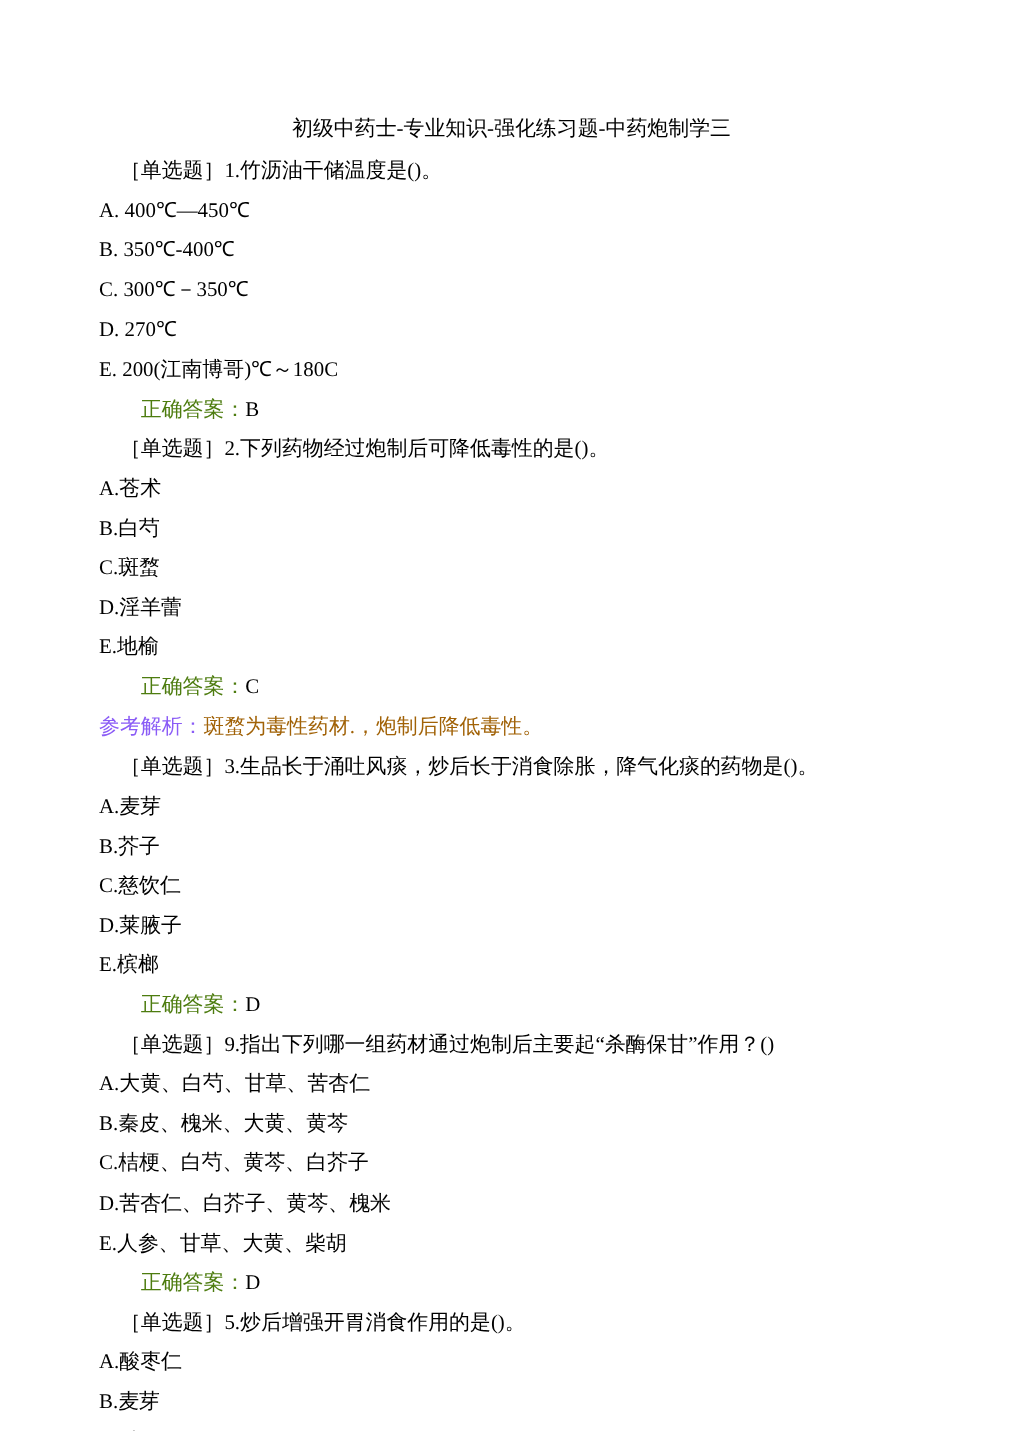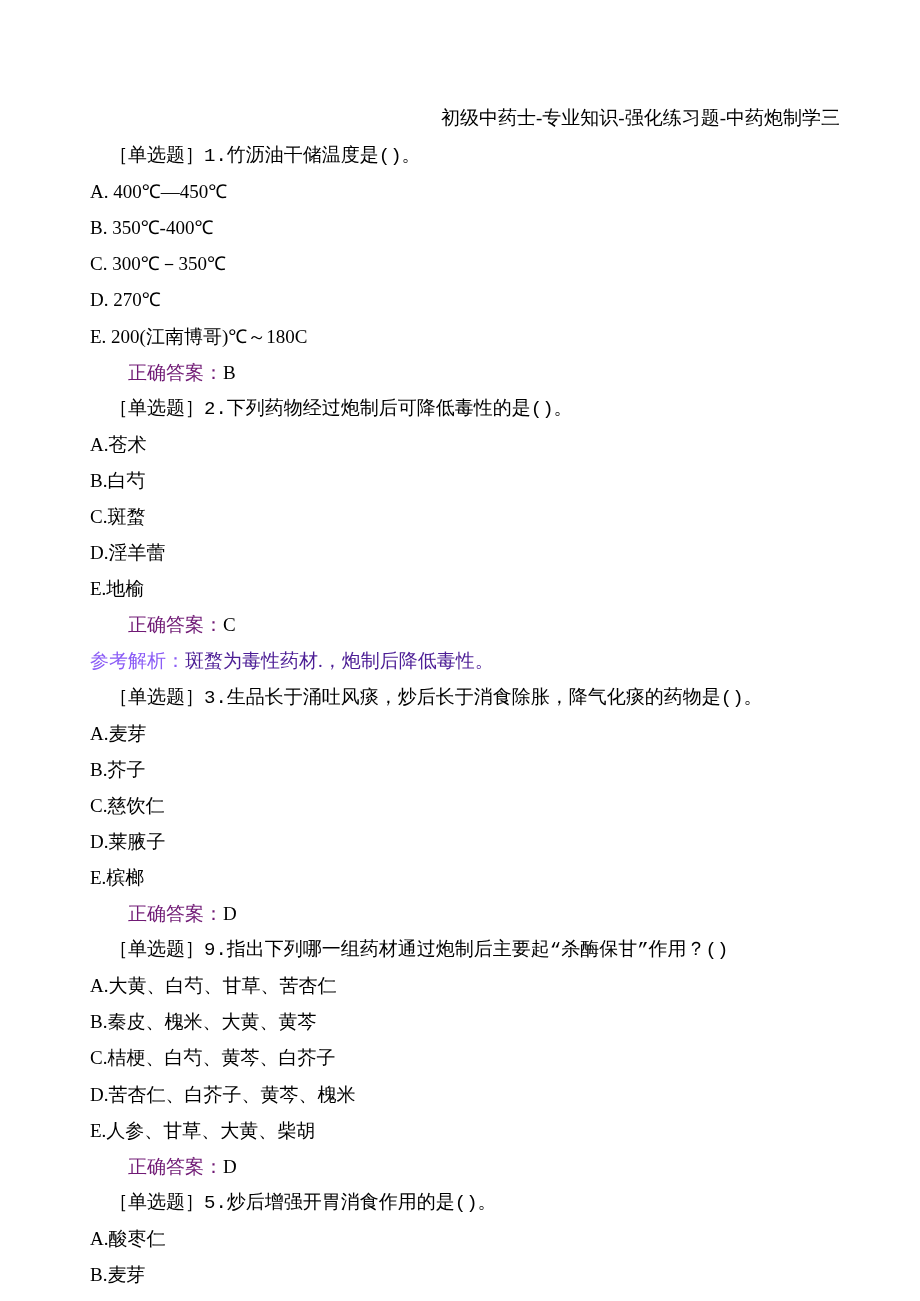--- a/index.html
+++ b/index.html
@@ -7,44 +7,43 @@
       font-size: 19px;
       line-height: 1.9;
       color: #000;
       background: #fff;
       margin: 0;
       padding: 100px 80px 60px 90px;
       width: 920px;
       box-sizing: border-box;
     }
     .title {
-      text-align: right;
+      text-align: center;
       margin-bottom: 2px;
     }
     .q-stem {
       text-indent: 1em;
-      font-family: Liberation Mono, monospace;
     }
     .option {
       margin-left: 0;
     }
     .answer {
       margin-left: 2em;
     }
     .answer-label {
-      color: #701a75;
+      color: #4d7c0f;
     }
     .answer-value {
       color: #000;
     }
     .explain-label {
       color: #8b5cf6;
     }
     .explain-text {
-      color: #4c1d95;
+      color: #a16207;
     }
     p {
       margin: 0;
       padding: 0;
     }
   </style>
 </head>
 <body>
 
 <p class="title">初级中药士-专业知识-强化练习题-中药炮制学三</p>

